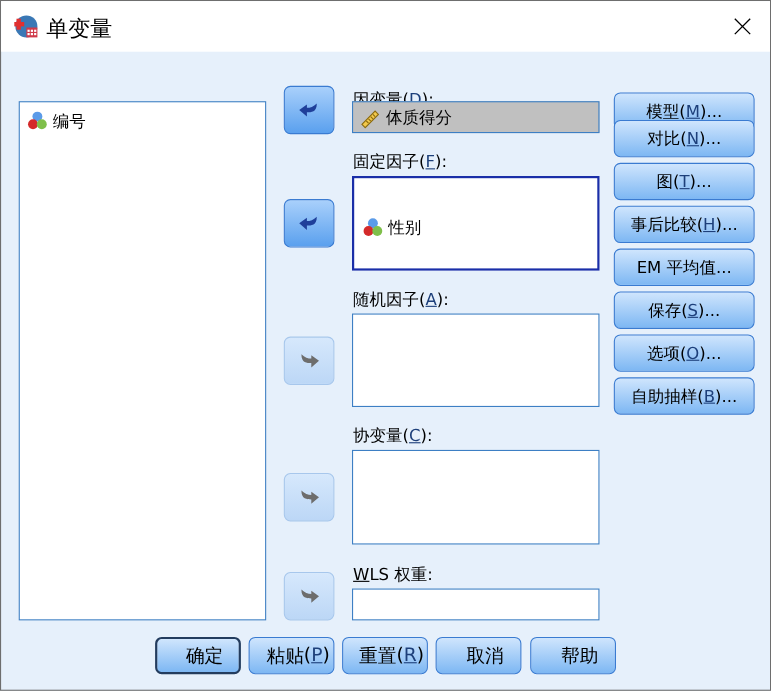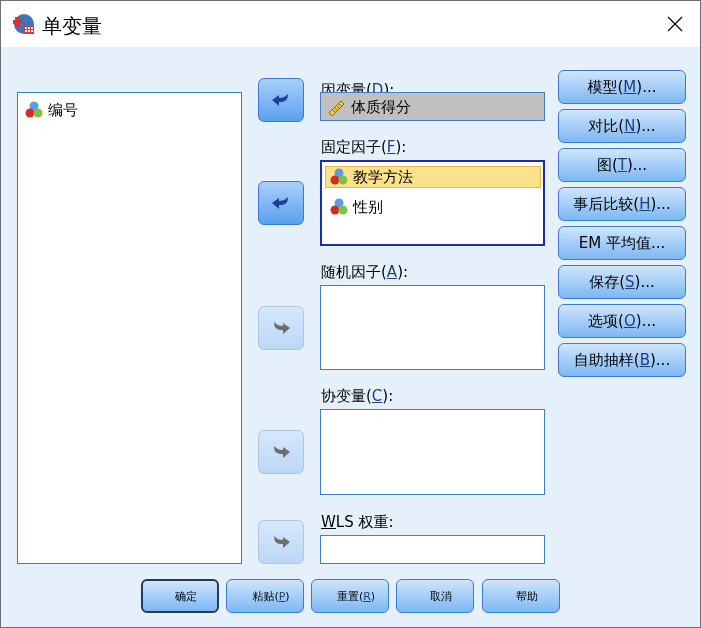--- a/index.html
+++ b/index.html
@@ -20,21 +20,21 @@
   .label { position:absolute; font-size:15px; white-space:nowrap; }
   .mn { text-decoration:underline; color:#1d3f7a; }
 
   .arrow-btn { position:absolute; width:46px; height:44px; border-radius:6px; box-sizing:border-box; cursor:pointer; display:flex; align-items:center; justify-content:center; }
   .arrow-btn.active { background:linear-gradient(#a9d0fb,#5aa0ee); border:1px solid #3a7bd1; }
   .arrow-btn.disabled { background:linear-gradient(#d6e8fc,#bcd7f6); border:1px solid #a7c7ec; }
   .arrow-btn svg { width:22px; height:18px; }
 
   .side-btn { position:absolute; left:557px; width:128px; height:34px; box-sizing:border-box; border:1px solid #3a7bd1; border-radius:6px; background:linear-gradient(#cfe5fd,#7db7f3); display:flex; align-items:center; justify-content:center; font-size:15px; cursor:pointer; white-space:nowrap; }
 
-  .bottom-btn { position:absolute; top:578px; width:78px; height:34px; box-sizing:border-box; border:1px solid #3a7bd1; border-radius:6px; background:linear-gradient(#cfe5fd,#7db7f3); display:flex; align-items:center; justify-content:center; font-size:11px; cursor:pointer; white-space:nowrap;padding-left:12px; }
+  .bottom-btn { position:absolute; top:578px; width:78px; height:34px; box-sizing:border-box; border:1px solid #3a7bd1; border-radius:6px; background:linear-gradient(#cfe5fd,#7db7f3); display:flex; align-items:center; justify-content:center; font-size:17px; cursor:pointer; white-space:nowrap;padding-left:12px; }
   .bottom-btn.default { border:2px solid #233c5e; }
 </style>
 </head>
 <body>
 
 <div class="window">
   <div class="titlebar">
     <span class="title-icon">
       <svg viewBox="0 0 22 22">
           <circle cx="11" cy="11" r="10" fill="#3a78b5"></circle>
@@ -106,28 +106,20 @@
           <path d="M6 13 L8 15 M8 11 L10 13 M10 9 L12 11 M12 7 L14 9" stroke="#8a6a10" stroke-width="1"></path>
         </svg>
       <span class="txt">体质得分</span>
     </div>
   </div>
 
   <div class="label" style="left:320px;top:137px;">
     <span>固定因子</span>(<span class="mn">F</span>):
   </div>
   <div class="listbox" style="left:319px;top:159px;width:225px;height:86px;border:2px solid #1a2ea8;">
-    <div class="var-item selected" style="left:3px;top:4px;width:216px;padding-left:3px;">
-      <svg class="nominal-icon" viewBox="0 0 20 20">
-          <circle cx="10" cy="6" r="4.5" fill="#5b9be8"></circle>
-          <circle cx="6" cy="13" r="4.5" fill="#d42a2a"></circle>
-          <circle cx="14" cy="13" r="4.5" fill="#7fbf4a"></circle>
-        </svg>
-      <span class="txt">教学方法</span>
-    </div>
     <div class="var-item" style="left:7px;top:34px;">
       <svg class="nominal-icon" viewBox="0 0 20 20">
           <circle cx="10" cy="6" r="4.5" fill="#5b9be8"></circle>
           <circle cx="6" cy="13" r="4.5" fill="#d42a2a"></circle>
           <circle cx="14" cy="13" r="4.5" fill="#7fbf4a"></circle>
         </svg>
       <span class="txt">性别</span>
     </div>
   </div>
 
@@ -139,21 +131,21 @@
   <div class="label" style="left:320px;top:386px;">
     <span>协变量</span>(<span class="mn">C</span>):
   </div>
   <div class="listbox" style="left:319px;top:408px;width:225px;height:86px;"></div>
 
   <div class="label" style="left:320px;top:512px;">
     <span class="mn" style="color:#000">W</span><span>LS 权重:</span>
   </div>
   <div class="listbox" style="left:319px;top:534px;width:225px;height:29px;"></div>
 
-  <div class="side-btn" style="top:69px;align-items:center;">
+  <div class="side-btn" style="top:83px;align-items:center;">
     <span>模型</span>(<span class="mn">M</span>)<span>...</span>
   </div>
   <div class="side-btn" style="top:108px;">
     <span>对比</span>(<span class="mn">N</span>)<span>...</span>
   </div>
   <div class="side-btn" style="top:147px;">
     <span>图</span>(<span class="mn">T</span>)<span>...</span>
   </div>
   <div class="side-btn" style="top:186px;">
     <span>事后比较</span>(<span class="mn">H</span>)<span>...</span>

